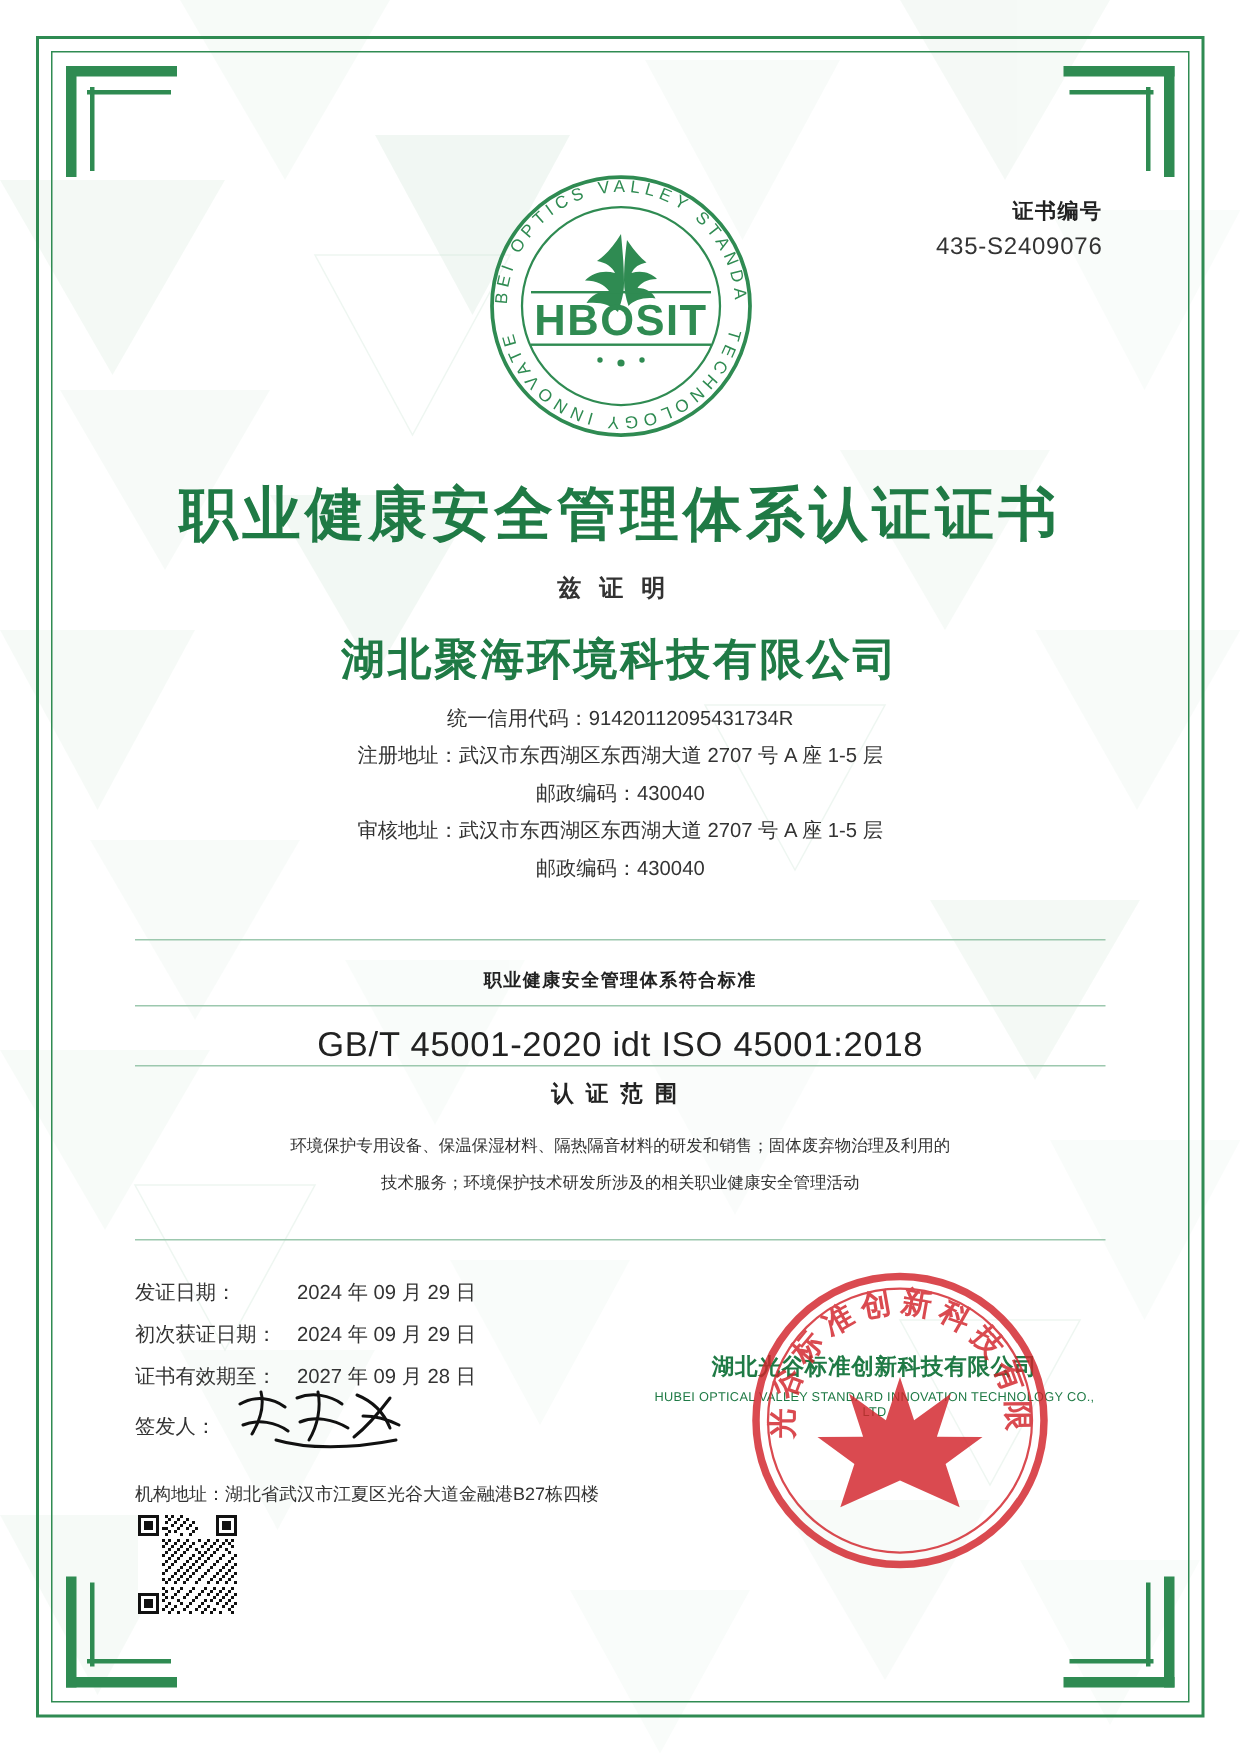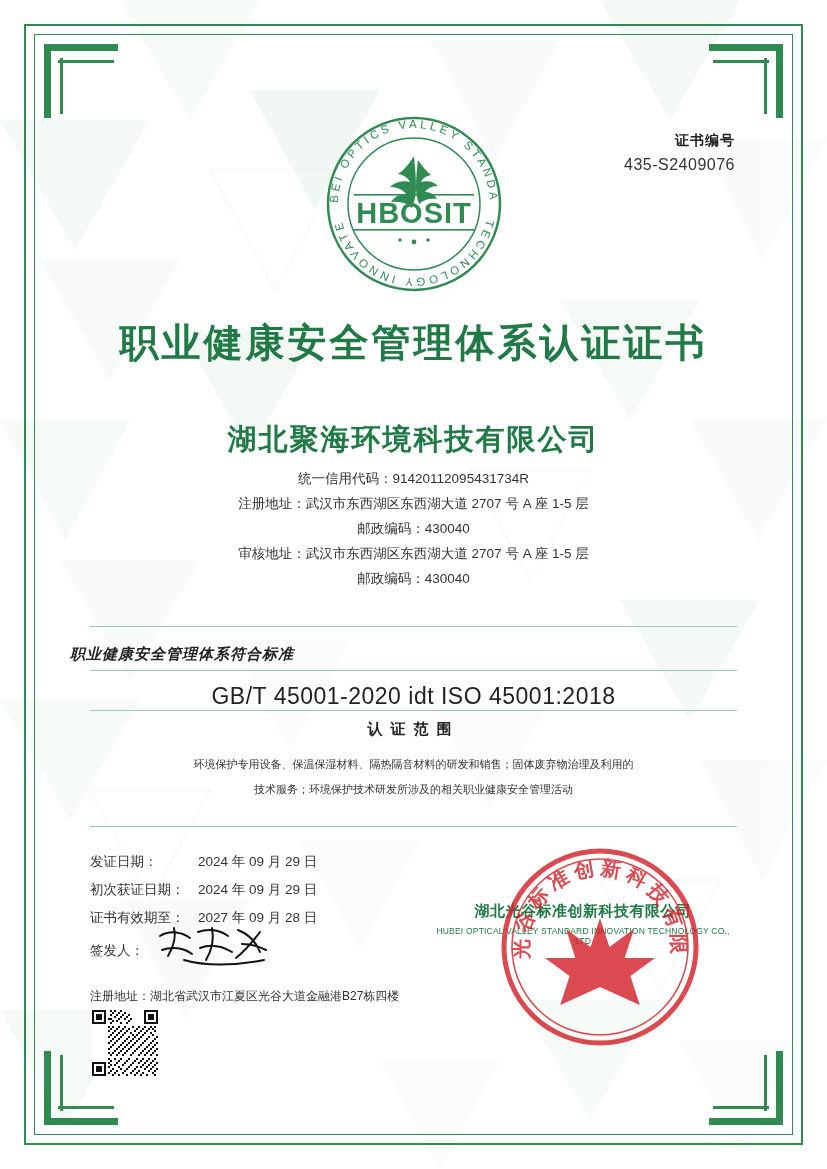--- a/index.html
+++ b/index.html
@@ -79,22 +79,22 @@
     position:absolute;left:0;right:0;top:396px;text-align:center;
     font-size:13.5px;color:#333;line-height:25px;
   }
   .info-lines div{white-space:nowrap;}
 
   
   .rule{
     position:absolute;left:20px;right:20px;height:1px;background:#9cc8ae;
   }
   .std-title{
-    position:absolute;left:0;right:0;top:575px;
-    font-size:15px;font-weight:bold;color:#222;letter-spacing:1px;font-style:italic;
+    position:absolute;left:0;right:0;top:575px;text-align:center;
+    font-size:12px;font-weight:bold;color:#222;letter-spacing:1px;
   }
   .std-value{
     position:absolute;left:0;right:0;top:613px;text-align:center;
     font-size:23px;color:#222;letter-spacing:.5px;
   }
   .scope-title{
     position:absolute;left:0;right:0;top:650px;text-align:center;
     font-size:15px;font-weight:bold;color:#222;letter-spacing:8px;
   }
   .scope-body{
@@ -221,20 +221,21 @@
         <text x="88" y="107" text-anchor="middle" font-family="Liberation Sans, sans-serif" font-size="29" font-weight="bold" letter-spacing="1" fill="#2f8b52">HBOSIT</text>
         <g fill="#2f8b52">
           <circle cx="88" cy="126" r="2.4"></circle>
           <circle cx="74" cy="124" r="1.8"></circle>
           <circle cx="102" cy="124" r="1.8"></circle>
         </g>
       </svg>
     </div>
 
     <div class="main-title">职业健康安全管理体系认证证书</div>
+    <div class="zizhengming">兹证明</div>
     <div class="company">湖北聚海环境科技有限公司</div>
 
     <div class="info-lines">
       <div>统一信用代码：91420112095431734R</div>
       <div>注册地址：武汉市东西湖区东西湖大道 2707 号 A 座 1-5 层</div>
       <div>邮政编码：430040</div>
       <div>审核地址：武汉市东西湖区东西湖大道 2707 号 A 座 1-5 层</div>
       <div>邮政编码：430040</div>
     </div>
 
@@ -277,21 +278,21 @@
           <path d="M58 6 C60 16, 58 28, 52 38"></path>
           <path d="M46 26 C56 22, 68 24, 78 30"></path>
           <path d="M84 8 C94 12, 102 20, 106 30"></path>
           <path d="M106 10 C100 18, 92 28, 82 36"></path>
           <path d="M88 22 C96 22, 104 24, 112 28"></path>
           <path d="M30 38 C50 44, 80 44, 110 38"></path>
         </g>
       </svg>
     </div>
 
-    <div class="org-addr">注册地址：湖北省武汉市江夏区光谷大道金融港B27栋四楼</div>
+    <div class="org-addr">机构地址：湖北省武汉市江夏区光谷大道金融港B27栋四楼</div>
 
     <div class="qr">
       <svg width="66" height="66" viewBox="0 0 33 33" shape-rendering="crispEdges" xmlns="http://www.w3.org/2000/svg">
         <rect width="33" height="33" fill="#ffffff"></rect>
         <g fill="#111">
           <rect x="0" y="0" width="7" height="1"></rect>
             <rect x="0" y="6" width="7" height="1"></rect>
           <rect x="0" y="0" width="1" height="7"></rect>
             <rect x="6" y="0" width="1" height="7"></rect>
           <rect x="2" y="2" width="3" height="3"></rect>

